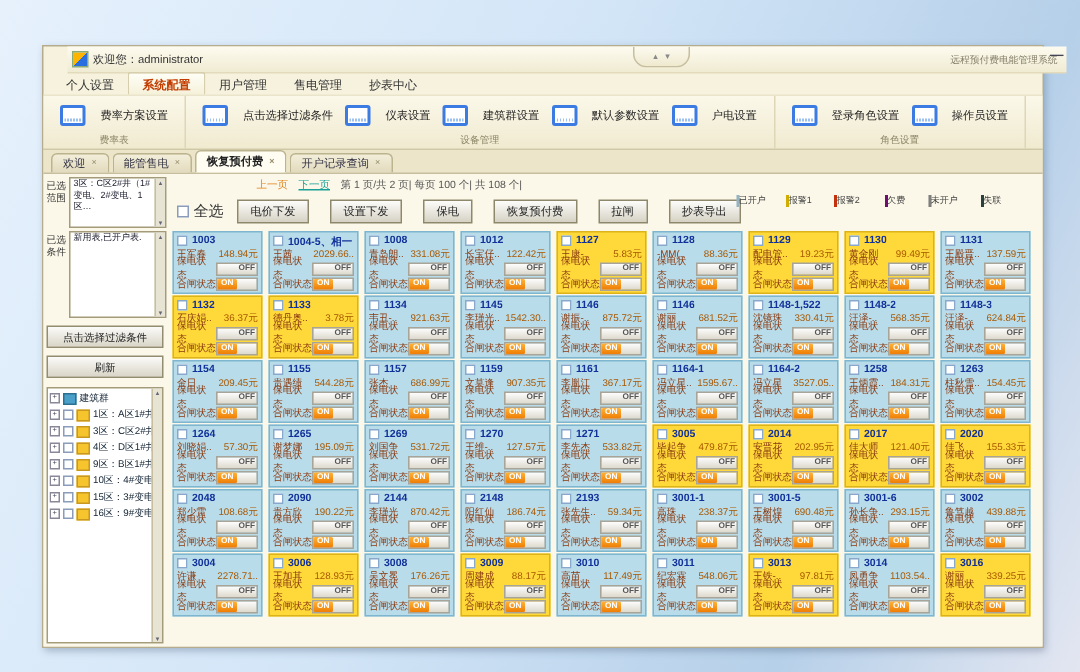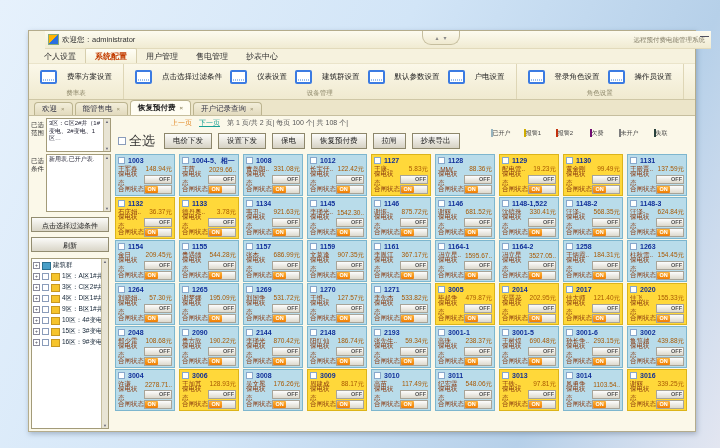--- a/index.html
+++ b/index.html
@@ -68,21 +68,21 @@
   .tree-chk{width:5px;height:5px;border:1px solid #8a9cba;background:#fff;flex:none;}
   .folder-icon{width:7px;height:6px;background:#f6c42c;border:1px solid #c89820;flex:none;}
   
   .main{position:absolute;left:84px;top:0;right:0;bottom:0;}
   .pagebar{height:13px;display:flex;align-items:center;gap:7px;padding-left:58px;font-size:7px;}
   .pg-prev{color:#e0831c;}
   .pg-next{color:#18a096;text-decoration:underline;}
   .pg-info{color:#555;}
   .ctrlbar{height:23px;display:flex;align-items:center;gap:9px;padding-left:5px;position:relative;}
   .chk{width:6px;height:6px;border:1px solid #8a9cba;background:#fff;flex:none;}
-  .chk-wrap{display:flex;align-items:center;gap:3px;font-size:13px;color:#333;}
+  .chk-wrap{display:flex;align-items:center;gap:3px;font-size:10px;color:#333;}
   .tbtn{padding:2px 8px;background:linear-gradient(#fcfcfa,#d6d2c4);border:1px solid #8d876b;
     font-size:7.5px;color:#222;white-space:nowrap;}
   .legend{position:absolute;right:22px;top:0;display:flex;gap:7px;}
   .lg-item{width:25px;text-align:center;font-size:6px;color:#444;}
   .lg-swatch{width:21px;height:10px;margin:0 auto 1px;border:1px solid rgba(0,0,0,.18);}
   
   .grid{position:absolute;left:2px;top:38px;display:grid;grid-template-columns:repeat(9,60px);
     grid-auto-rows:42px;column-gap:4px;row-gap:1px;}
   .card{position:relative;box-sizing:border-box;border:1px solid #7db6ce;background:#b9dcea;
     padding:1px 2px;font-size:6.5px;overflow:hidden;}
@@ -306,21 +306,21 @@
         <span class="pg-prev">上一页</span>
         <span class="pg-next">下一页</span>
         <span class="pg-info">第 1 页/共 2 页|  每页 100 个|  共 108 个|</span>
       </div>
 
       <div class="ctrlbar">
         <span class="chk-wrap">
           <span class="chk"></span>
           <span>全选</span>
         </span>
-        <span style="display:flex;gap:6px">
+        <span style="display:flex;gap:14px">
 
             <button class="tbtn">电价下发</button>
 
             <button class="tbtn">设置下发</button>
 
             <button class="tbtn">保电</button>
 
             <button class="tbtn">恢复预付费</button>
 
             <button class="tbtn">拉闸</button>

